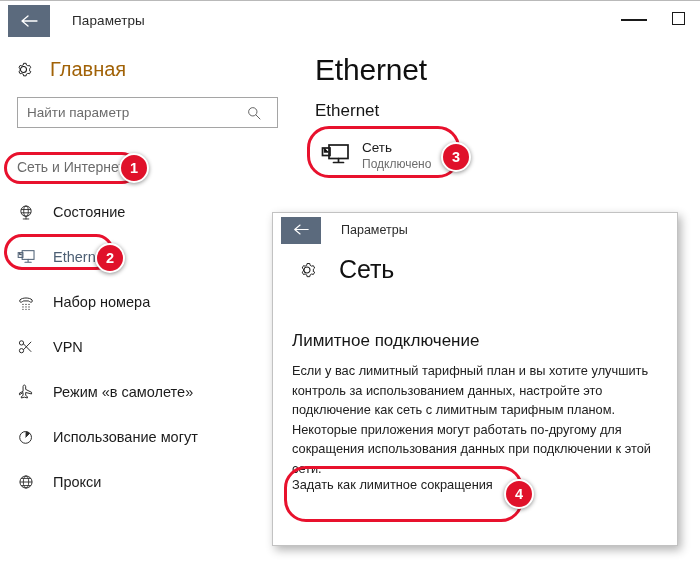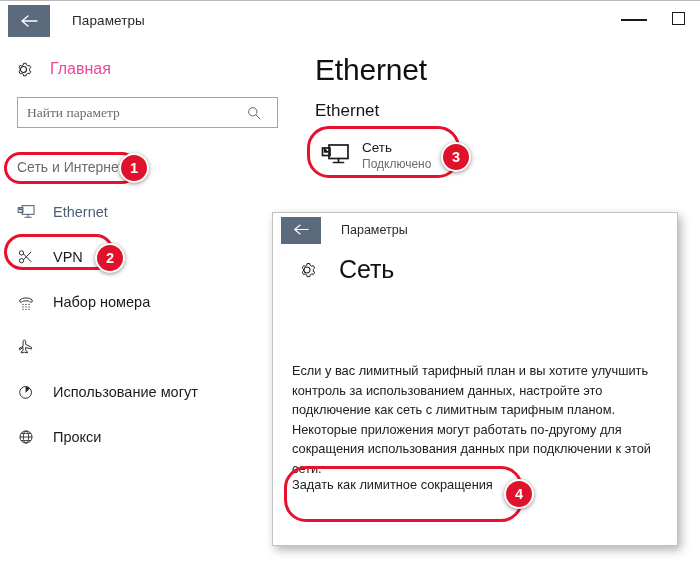--- a/index.html
+++ b/index.html
@@ -71,34 +71,34 @@
   }
   .side-home {
     position: absolute;
     left: 14px; top: 12px;
     display: flex; align-items: center;
     height: 28px;
     cursor: pointer;
   }
   .side-home .ico { width: 26px; display:flex; align-items:center; }
   .side-home .lbl {
-    font-size: 16px; color: #ec4899; margin-left: 10px;
+    font-size: 20px; color: #a16207; margin-left: 10px;
   }
   .search-wrap {
     position: absolute;
     left: 17px; top: 54px;
     width: 261px; height: 31px;
     border: 1px solid #a5a5a5;
     background: #ffffff;
     display: flex; align-items: center;
   }
   .search-input {
     border: 0; outline: 0;
     background: transparent;
-    font-family: Liberation Serif, serif;
+    font-family: Liberation Sans, sans-serif;
     font-size: 13.5px;
     color: #6b6b6b;
     padding-left: 9px;
     width: 222px;
     height: 28px;
   }
   .search-input::placeholder { color:#6b6b6b; opacity:1; }
   .search-ico {
     width: 28px; display:flex; align-items:center; justify-content:center;
   }
@@ -315,42 +315,42 @@
           </svg>
         </span>
       </div>
 
       <div class="nav-list">
 
         <div class="nav-item header">
           <span class="lbl">Сеть и Интернет</span>
         </div>
 
+        <div class="nav-item">
+          <span class="ico">
+            <svg width="18" height="18" viewBox="0 0 22 22">
+              <circle cx="11" cy="10" r="6.3" fill="none" stroke="#2b2b2b" stroke-width="1.2"></circle>
+              <ellipse cx="11" cy="10" rx="2.8" ry="6.3" fill="none" stroke="#2b2b2b" stroke-width="1.1"></ellipse>
+              <path d="M5 8h12M5 12h12" stroke="#2b2b2b" stroke-width="1.1"></path>
+              <path d="M11 16.3v3.2M7.6 19.5h6.8" stroke="#2b2b2b" stroke-width="1.1" stroke-linecap="round"></path>
+            </svg>
+          </span>
+          <span class="lbl">Состояние</span>
+        </div>
 
         <div class="nav-item selected">
           <span class="ico">
             <svg width="19" height="18" viewBox="0 0 24 22">
               <rect x="6.5" y="3" width="15" height="11" fill="none" stroke="#4d5f74" stroke-width="1.3"></rect>
               <path d="M14 14v3.5M10 17.5h8" stroke="#4d5f74" stroke-width="1.3" stroke-linecap="round"></path>
               <rect x="1.5" y="5.5" width="6" height="6" fill="none" stroke="#4d5f74" stroke-width="1.3"></rect>
               <path d="M3 5.5v2.6h3" stroke="#4d5f74" stroke-width="1.1"></path>
             </svg>
           </span>
           <span class="lbl">Ethernet</span>
-        </div>
-
-        <div class="nav-item">
-          <span class="ico">
-            <svg width="18" height="18" viewBox="0 0 22 22">
-              <circle cx="5.5" cy="6" r="2.6" fill="none" stroke="#2b2b2b" stroke-width="1.2"></circle>
-              <circle cx="5.5" cy="15.5" r="2.6" fill="none" stroke="#2b2b2b" stroke-width="1.2"></circle>
-              <path d="M8 7.3 L17 16.5 M8 14.2 L17 5" stroke="#2b2b2b" stroke-width="1.2" stroke-linecap="round"></path>
-            </svg>
-          </span>
-          <span class="lbl">VPN</span>
         </div>
 
         <div class="nav-item">
           <span class="ico">
             <svg width="18" height="18" viewBox="0 0 22 22">
               <path d="M3.5 8.5c3-3.2 12-3.2 15 0v2.2c-1.2 1.1-2.6.3-3.4-.4-.5-.4-1-.6-1.7-.6h-4.8c-.7 0-1.2.2-1.7.6-.8.7-2.2 1.5-3.4.4z" fill="none" stroke="#2b2b2b" stroke-width="1.2" stroke-linejoin="round"></path>
               <g fill="#2b2b2b">
                 <circle cx="7.3" cy="14" r="0.8"></circle>
                   <circle cx="11" cy="14" r="0.8"></circle>
                   <circle cx="14.7" cy="14" r="0.8"></circle>
@@ -362,23 +362,35 @@
                   <circle cx="14.7" cy="20" r="0.8"></circle>
               </g>
             </svg>
           </span>
           <span class="lbl">Набор номера</span>
         </div>
 
         <div class="nav-item">
           <span class="ico">
             <svg width="18" height="18" viewBox="0 0 22 22">
+              <circle cx="5.5" cy="6" r="2.6" fill="none" stroke="#2b2b2b" stroke-width="1.2"></circle>
+              <circle cx="5.5" cy="15.5" r="2.6" fill="none" stroke="#2b2b2b" stroke-width="1.2"></circle>
+              <path d="M8 7.3 L17 16.5 M8 14.2 L17 5" stroke="#2b2b2b" stroke-width="1.2" stroke-linecap="round"></path>
+            </svg>
+          </span>
+          <span class="lbl">VPN</span>
+        </div>
+
+        <div class="nav-item">
+          <span class="ico">
+            <svg width="18" height="18" viewBox="0 0 22 22">
               <path d="M9 2.5c1.2 0 1.6 1 1.6 2.2v3.1l7.2 3.6v2l-7.2-1.8v3.6l2.1 1.5v1.6l-3.7-1-3.7 1v-1.6l2.1-1.5v-3.6L3 14.4v-2l4.4-2.2V4.7c0-1.2.4-2.2 1.6-2.2z" fill="none" stroke="#2b2b2b" stroke-width="1.2" stroke-linejoin="round"></path>
             </svg>
           </span>
+          <span class="lbl">Режим «в самолете»</span>
         </div>
 
         <div class="nav-item">
           <span class="ico">
             <svg width="18" height="18" viewBox="0 0 22 22">
               <circle cx="10.5" cy="11.5" r="7.2" fill="none" stroke="#2b2b2b" stroke-width="1.2"></circle>
               <path d="M10.5 11.5 V4.3 A7.2 7.2 0 0 1 15.6 6.4 Z" fill="#2b2b2b"></path>
               <path d="M10.5 11.5 L15.6 6.4" stroke="#2b2b2b" stroke-width="1.1"></path>
             </svg>
           </span>
@@ -435,20 +447,21 @@
     <div class="inner-head">
       <span class="ico">
         <svg width="20" height="20" viewBox="0 0 24 24">
           <path d="M12 8.4a3.6 3.6 0 100 7.2 3.6 3.6 0 000-7.2z" fill="none" stroke="#1b1b1b" stroke-width="1.25"></path>
           <path d="M19.4 13.5l1.8 1.1-1.6 2.8-2-.6a7.6 7.6 0 01-1.9 1.1l-.4 2.1h-3.2l-.4-2.1a7.6 7.6 0 01-1.9-1.1l-2 .6-1.6-2.8 1.6-1.4a7.7 7.7 0 010-2.2L6.2 9.6l1.6-2.8 2 .6a7.6 7.6 0 011.9-1.1l.4-2.1h3.2l.4 2.1a7.6 7.6 0 011.9 1.1l2-.6 1.6 2.8-1.6 1.4a7.7 7.7 0 010 2.2z" fill="none" stroke="#1b1b1b" stroke-width="1.15" stroke-linejoin="round"></path>
         </svg>
       </span>
       <span class="lbl">Сеть</span>
     </div>
 
+    <div class="inner-h2">Лимитное подключение</div>
     <div class="inner-para">Если у вас лимитный тарифный план и вы хотите улучшить контроль за использованием данных, настройте это подключение как сеть с лимитным тарифным планом. Некоторые приложения могут работать по-другому для сокращения использования данных при подключении к этой сети.</div>
 
     <div class="setting-label">Задать как лимитное сокращения</div>
   </div>
 
   <div class="hl" style="left:4px; top:152px; width:134px; height:32px;"></div>
   <div class="badge" style="left:119px; top:153px;">1</div>
 
   <div class="hl" style="left:4px; top:234px; width:110px; height:36px;"></div>
   <div class="badge" style="left:95px; top:243px;">2</div>

